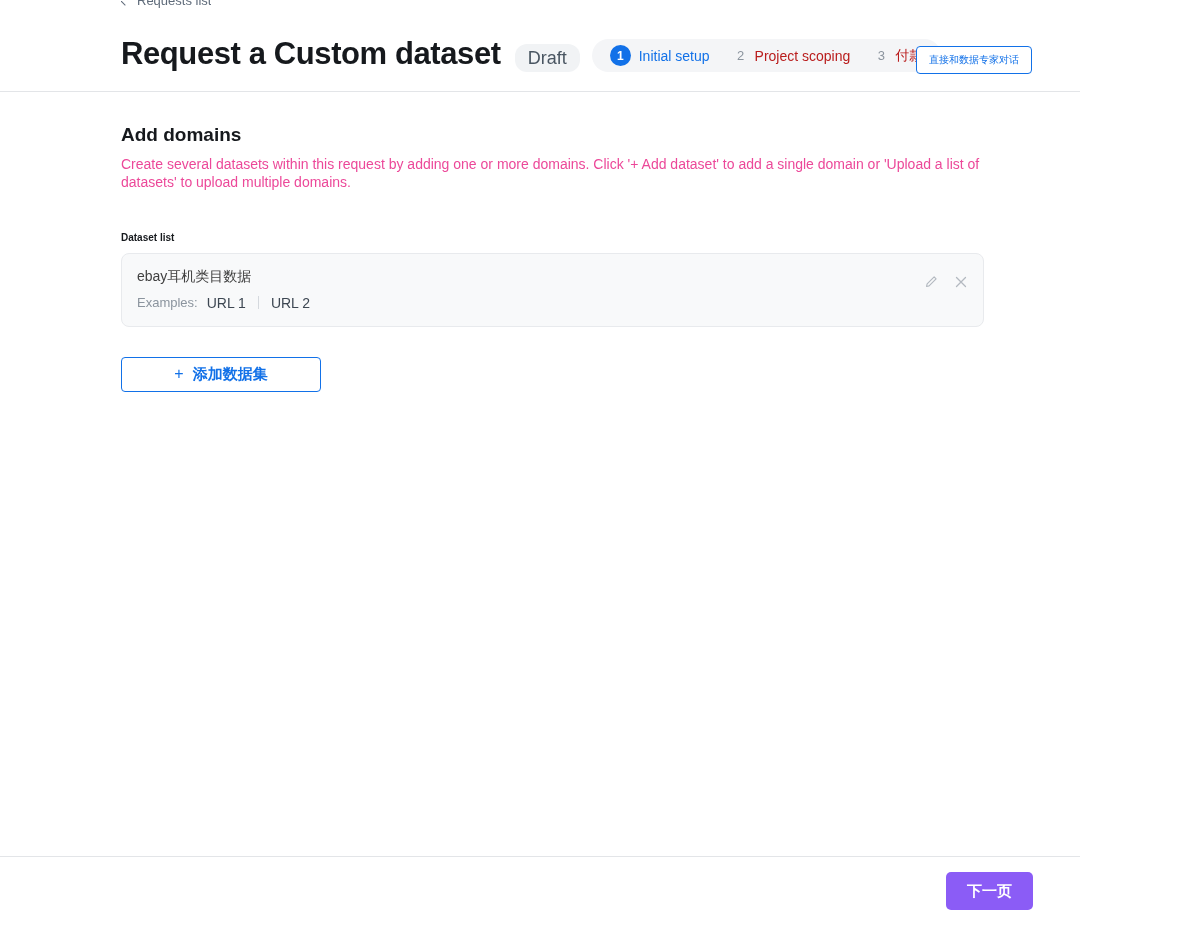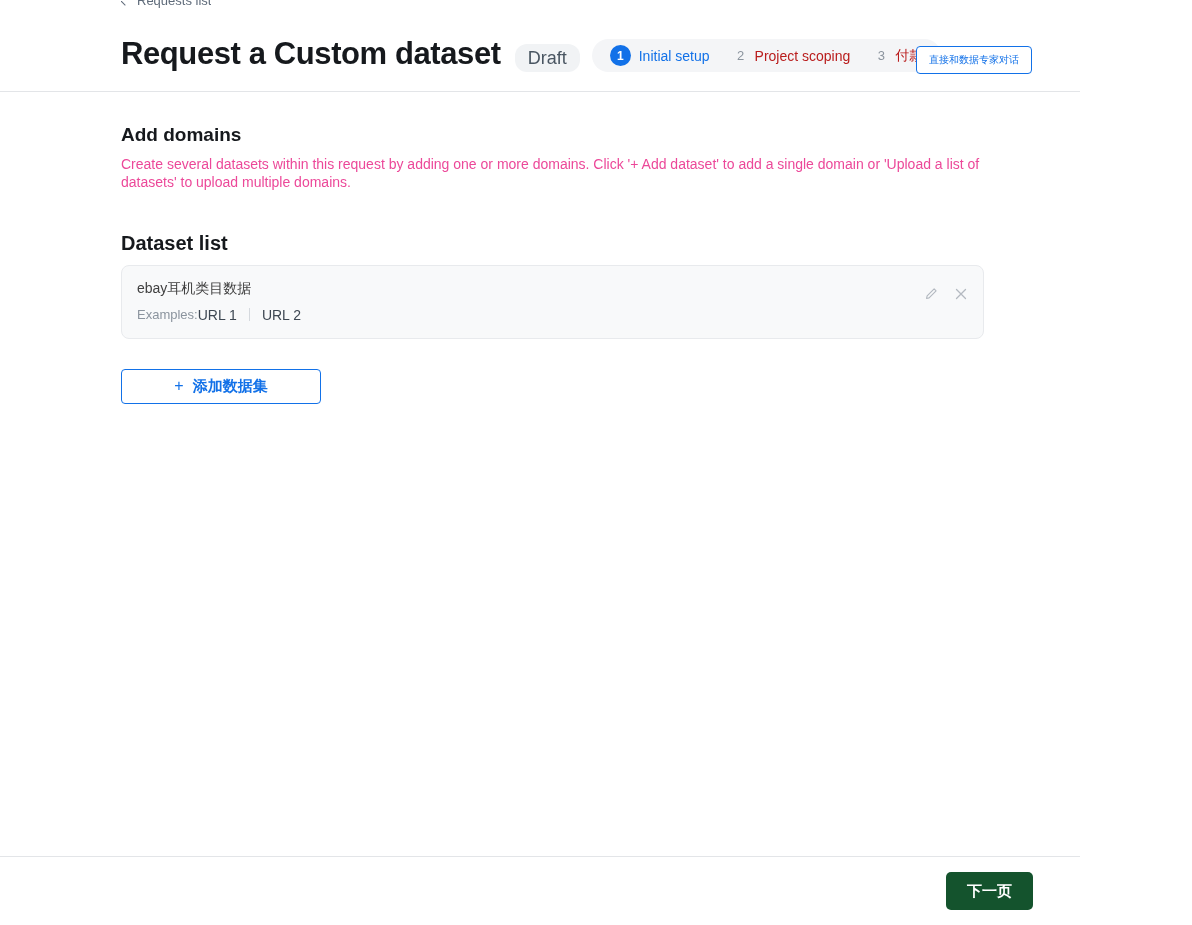--- a/index.html
+++ b/index.html
@@ -146,21 +146,21 @@
   }
 
   .section-desc {
     font-size: 14px;
     line-height: 1.32;
     color: #ec4899;
     max-width: 1002px;
   }
 
   .list-label {
-    font-size: 20px;
+    font-size: 10px;
     font-weight: 700;
     color: #16191d;
     margin-top: 40px;
     margin-bottom: 10px;
   }
 
   .dataset-card {
     position: relative;
     background: #f8f9fa;
     border: 1px solid #e8eaed;
@@ -176,21 +176,21 @@
     line-height: 1.2;
   }
 
   .dataset-examples {
     margin-top: 10px;
     display: flex;
     align-items: center;
     font-size: 13px;
     color: #8b949e;
   }
-  .dataset-examples .ex-label { }
+  .dataset-examples .ex-label { margin-right: 9px; }
   .ex-link {
     color: #3d4752;
     font-size: 14px;
     text-decoration: none;
     cursor: pointer;
   }
   .ex-sep {
     display: inline-block;
     width: 1px;
     height: 13px;
@@ -241,21 +241,21 @@
     flex: 0 0 auto;
     height: 69px;
     border-top: 1px solid #e3e5e8;
     display: flex;
     align-items: center;
     justify-content: flex-end;
     padding-right: 47px;
   }
 
   .next-btn {
-    background: #14532d;
+    background: #8b5cf6;
     color: #ffffff;
     border: none;
     border-radius: 5px;
     font-size: 15px;
     font-weight: 700;
     padding: 0 21px;
     height: 38px;
     cursor: pointer;
     font-family: "Liberation Sans", sans-serif;
   }

